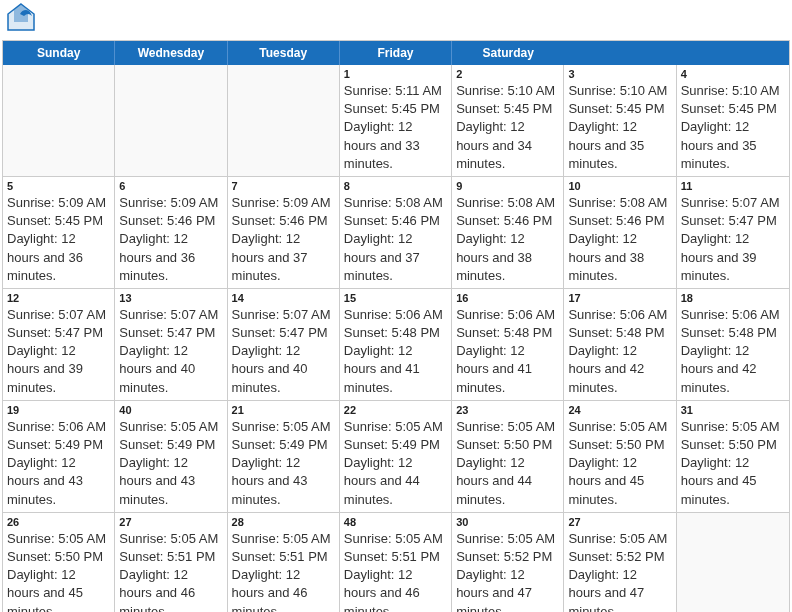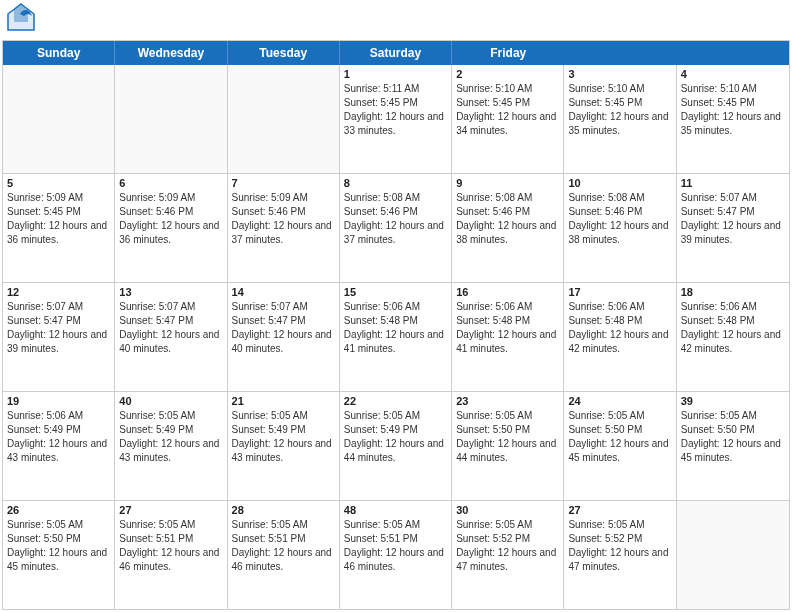--- a/index.html
+++ b/index.html
@@ -103,21 +103,21 @@
     }
     .cal-cell:last-child { border-right: none; }
     .cal-cell.empty { background: #f9f9f9; }
     .day-num {
       font-size: 11px;
       font-weight: bold;
       margin-bottom: 2px;
       color: #222;
     }
     .day-info {
-      font-size: 10px;
+      font-size: 13px;
       line-height: 1.4;
       color: #333;
     }
   </style>
 </head>
 <body>
 
 <div class="page">
   <div class="header">
     <div class="logo">
@@ -136,22 +136,22 @@
       <div class="title-month"></div>
       <div class="title-location"></div>
     </div>
   </div>
 
   <div class="calendar">
     <div class="cal-header">
     <div class="cal-header-cell">Sunday</div>
         <div class="cal-header-cell">Wednesday</div>
         <div class="cal-header-cell">Tuesday</div>
+        <div class="cal-header-cell">Friday</div>
         <div class="cal-header-cell">Saturday</div>
-        <div class="cal-header-cell">Friday</div>
       </div>
     <div class="cal-body">
     <div class="cal-row">
           <div class="cal-cell empty"></div>
           <div class="cal-cell empty"></div>
           <div class="cal-cell empty"></div>
           <div class="cal-cell">
             <div class="day-num">1</div>
             <div class="day-info">Sunrise: 5:11 AM<br>Sunset: 5:45 PM<br>Daylight: 12 hours and 33 minutes.</div>
           </div>
@@ -247,21 +247,21 @@
           </div>
           <div class="cal-cell">
             <div class="day-num">23</div>
             <div class="day-info">Sunrise: 5:05 AM<br>Sunset: 5:50 PM<br>Daylight: 12 hours and 44 minutes.</div>
           </div>
           <div class="cal-cell">
             <div class="day-num">24</div>
             <div class="day-info">Sunrise: 5:05 AM<br>Sunset: 5:50 PM<br>Daylight: 12 hours and 45 minutes.</div>
           </div>
           <div class="cal-cell">
-            <div class="day-num">39</div>
+            <div class="day-num">31</div>
             <div class="day-info">Sunrise: 5:05 AM<br>Sunset: 5:50 PM<br>Daylight: 12 hours and 45 minutes.</div>
           </div>
         </div>
         <div class="cal-row">
           <div class="cal-cell">
             <div class="day-num">26</div>
             <div class="day-info">Sunrise: 5:05 AM<br>Sunset: 5:50 PM<br>Daylight: 12 hours and 45 minutes.</div>
           </div>
           <div class="cal-cell">
             <div class="day-num">27</div>

